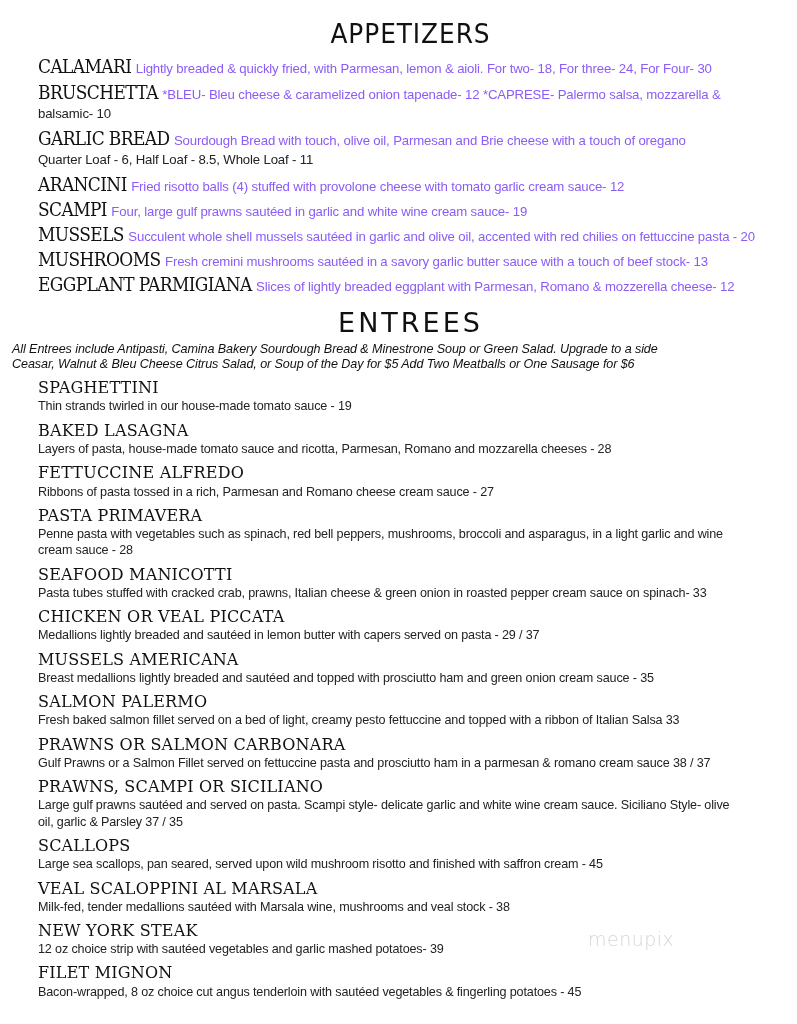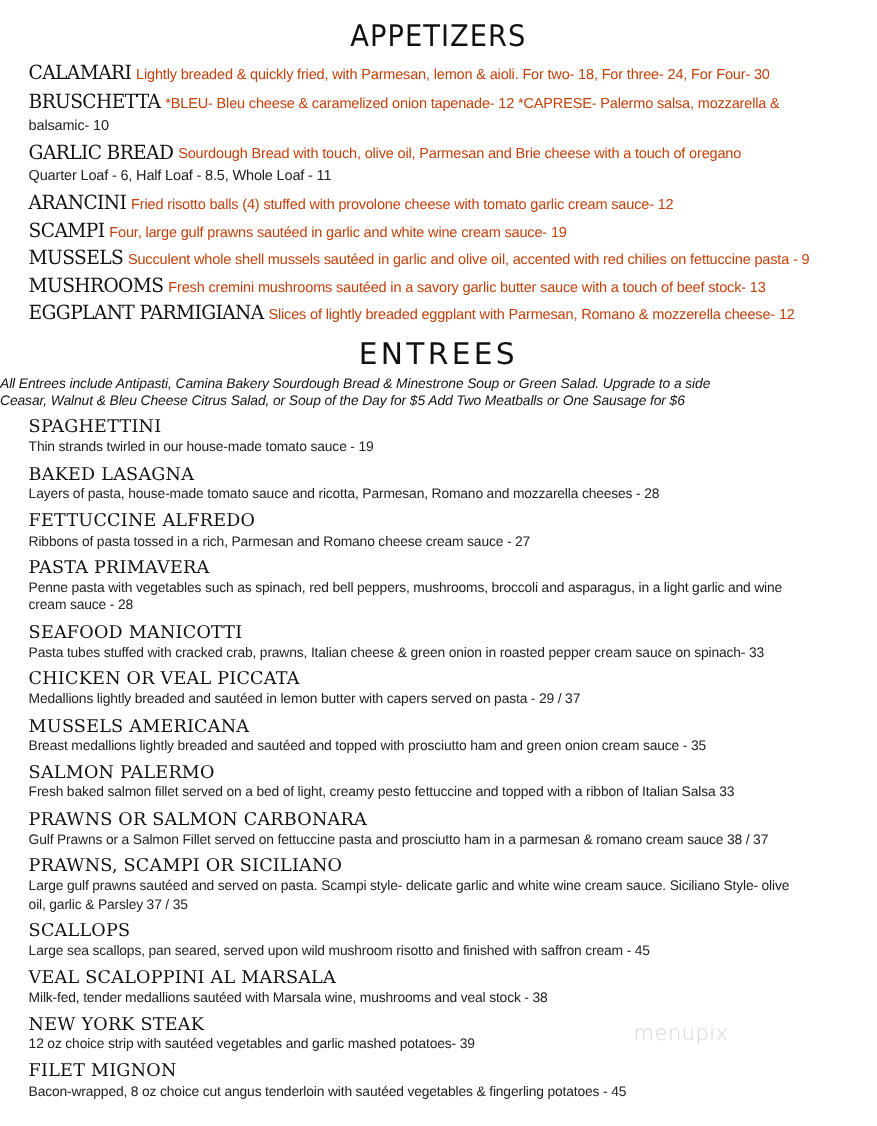--- a/index.html
+++ b/index.html
@@ -10,21 +10,21 @@
     body {
       width: 797px;
       height: 1024px;
       position: relative;
       overflow: hidden;
       color: #111111;
       font-family: "Liberation Sans", sans-serif;
     }
     .page {
       position: absolute;
-      left: 0;
+      left: 12px;
       top: 0;
       width: 692px;
       height: 1024px;
     }
     .section-title {
       position: absolute;
       left: 0;
       width: 797px;
       text-align: center;
       font-family: "DejaVu Sans", sans-serif;
@@ -53,21 +53,21 @@
       font-family: "DejaVu Serif", serif;
       font-size: 17px;
       letter-spacing: -0.6px;
       color: #111;
       display: inline-block;
       transform: scaleY(1.05);
     }
     .app-desc {
       font-family: "Liberation Sans", sans-serif;
       font-size: 13.2px;
-      color: #c2410c;
+      color: #8b5cf6;
       letter-spacing: -0.15px;
     }
     .app-cont {
       position: absolute;
       left: 26px;
       font-family: "Liberation Sans", sans-serif;
       font-size: 13.2px;
       color: #222;
       white-space: nowrap;
       letter-spacing: -0.15px;
@@ -143,21 +143,21 @@
     <span class="app-desc">Fried risotto balls (4) stuffed with provolone cheese with tomato garlic cream sauce- 12</span>
   </div>
 
   <div class="app-line" style="top:202px">
     <span class="app-name">SCAMPI</span>
     <span class="app-desc">Four, large gulf prawns sautéed in garlic and white wine cream sauce- 19</span>
   </div>
 
   <div class="app-line" style="top:227px">
     <span class="app-name">MUSSELS</span>
-    <span class="app-desc">Succulent whole shell mussels sautéed in garlic and olive oil, accented with red chilies on fettuccine pasta - 9</span>
+    <span class="app-desc">Succulent whole shell mussels sautéed in garlic and olive oil, accented with red chilies on fettuccine pasta - 20</span>
   </div>
 
   <div class="app-line" style="top:252px">
     <span class="app-name">MUSHROOMS</span>
     <span class="app-desc">Fresh cremini mushrooms sautéed in a savory garlic butter sauce with a touch of beef stock- 13</span>
   </div>
 
   <div class="app-line" style="top:277px">
     <span class="app-name">EGGPLANT PARMIGIANA</span>
     <span class="app-desc">Slices of lightly breaded eggplant with Parmesan, Romano &amp; mozzerella cheese- 12</span>

